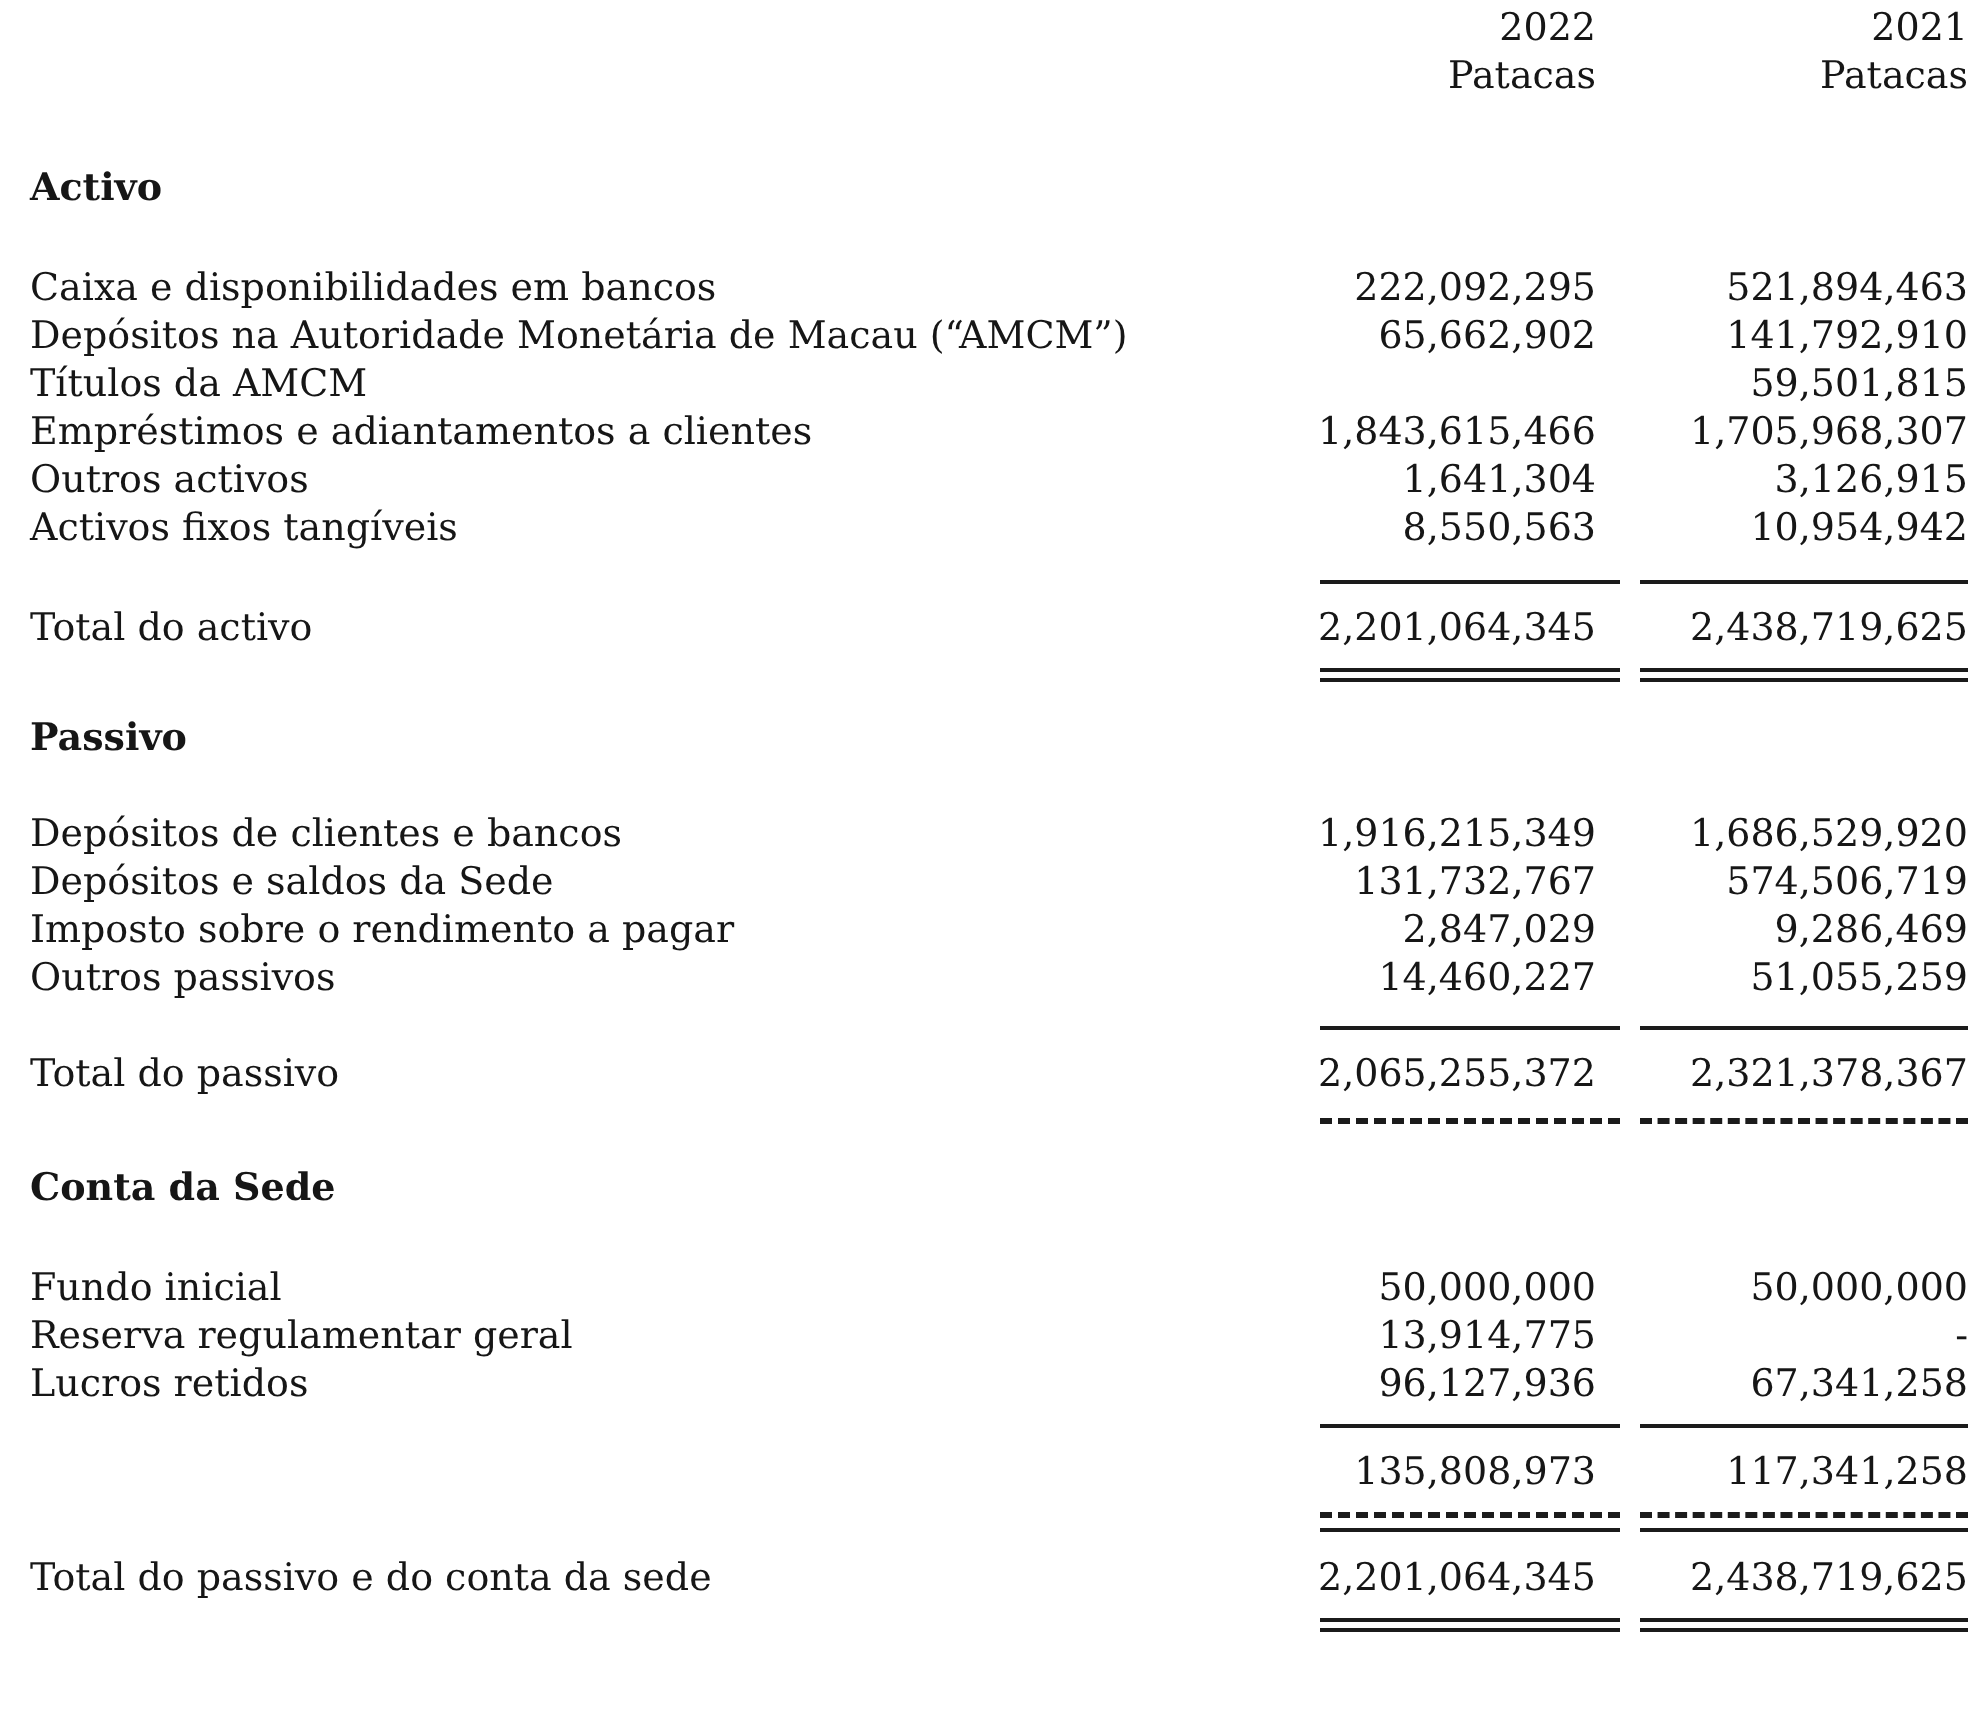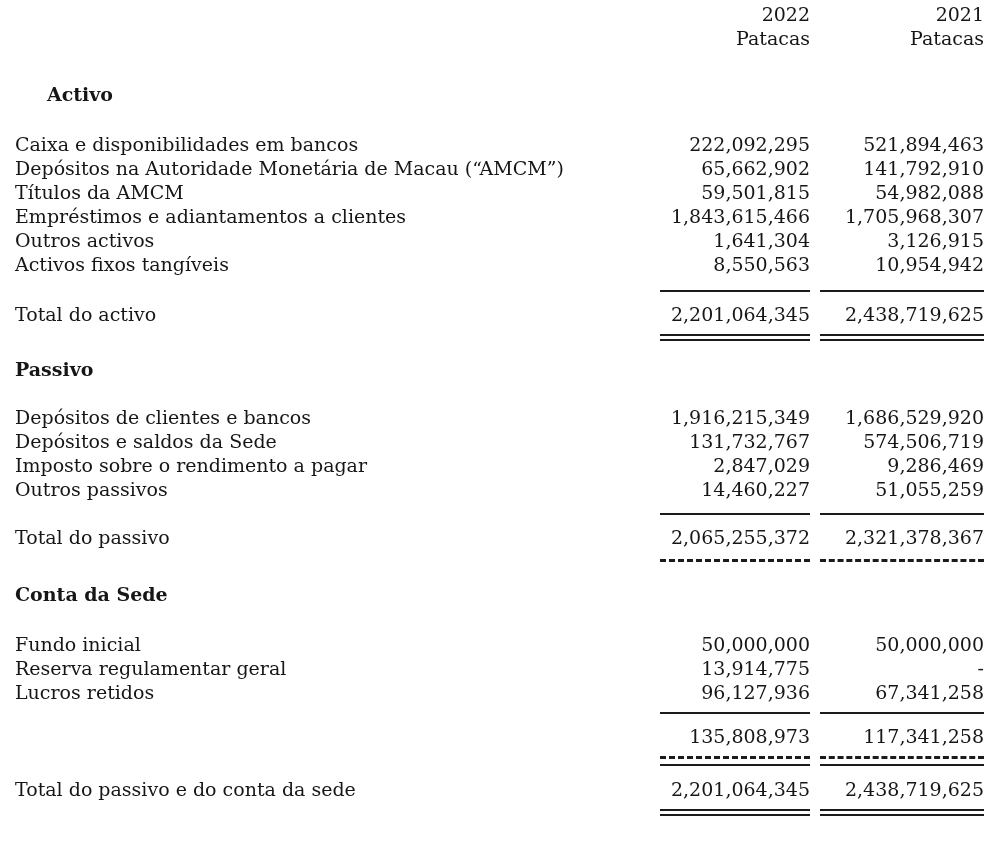--- a/index.html
+++ b/index.html
@@ -10,20 +10,21 @@
     color: #161616;
     font-family: "DejaVu Serif", serif;
     font-size: 19px;
     line-height: 24px;
     padding: 2px 10px 0 15px;
     overflow: hidden;
   }
   .row {
     display: flex;
     align-items: flex-end;
+    gap: 12px;
   }
   .lbl { flex: 1; }
   .c1 { width: 158px; text-align: right; white-space: nowrap; }
   .c2 { width: 174px; text-align: right; white-space: nowrap; }
   .bold { font-weight: 400; }
   .heading { font-weight: 700; }
 
   
   .hdr .c1, .hdr .c2 { line-height: 24px; }
 
@@ -31,21 +32,21 @@
   .rulerow { display: flex; }
   .rulerow .c1, .rulerow .c2 { display: flex; justify-content: flex-end; }
   .rule1 { width: 150px; }
   .rule2 { width: 164px; }
   .single { border-top: 2px solid #1b1b1b; height: 2px; }
   .double { border-top: 2px solid #1b1b1b; border-bottom: 2px solid #1b1b1b; height: 7px; }
   .dashed { border-top: 3px dashed #1b1b1b; height: 3px; }
   .thin   { border-top: 2px solid #1b1b1b; height: 2px; }
 
   
-  .mt-activo-heading { margin-top: 32px; margin-left: 32px; }
+  .mt-activo-heading { margin-top: 32px; }
   .mt-first-rows     { margin-top: 26px; }
   .mt-rule-a         { margin-top: 14px; }
   .mt-total          { margin-top: 10px; }
   .mt-dbl            { margin-top: 8px; }
   .mt-passivo        { margin-top: 16px; }
   .mt-rows-p         { margin-top: 24px; }
   .mt-rule-p         { margin-top: 12px; }
   .mt-dash-p         { margin-top: 10px; }
   .mt-sede           { margin-top: 20px; }
   .mt-rows-s         { margin-top: 26px; }
@@ -78,21 +79,20 @@
     <span class="c2">521,894,463</span>
   </div>
   <div class="row">
     <span class="lbl">Depósitos na Autoridade Monetária de Macau (“AMCM”)</span>
     <span class="c1">65,662,902</span>
     <span class="c2">141,792,910</span>
   </div>
   <div class="row">
     <span class="lbl">Títulos da AMCM</span>
     <span class="c1">59,501,815</span>
-    <span class="c2">54,982,088</span>
   </div>
   <div class="row">
     <span class="lbl">Empréstimos e adiantamentos a clientes</span>
     <span class="c1">1,843,615,466</span>
     <span class="c2">1,705,968,307</span>
   </div>
   <div class="row">
     <span class="lbl">Outros activos</span>
     <span class="c1">1,641,304</span>
     <span class="c2">3,126,915</span>

